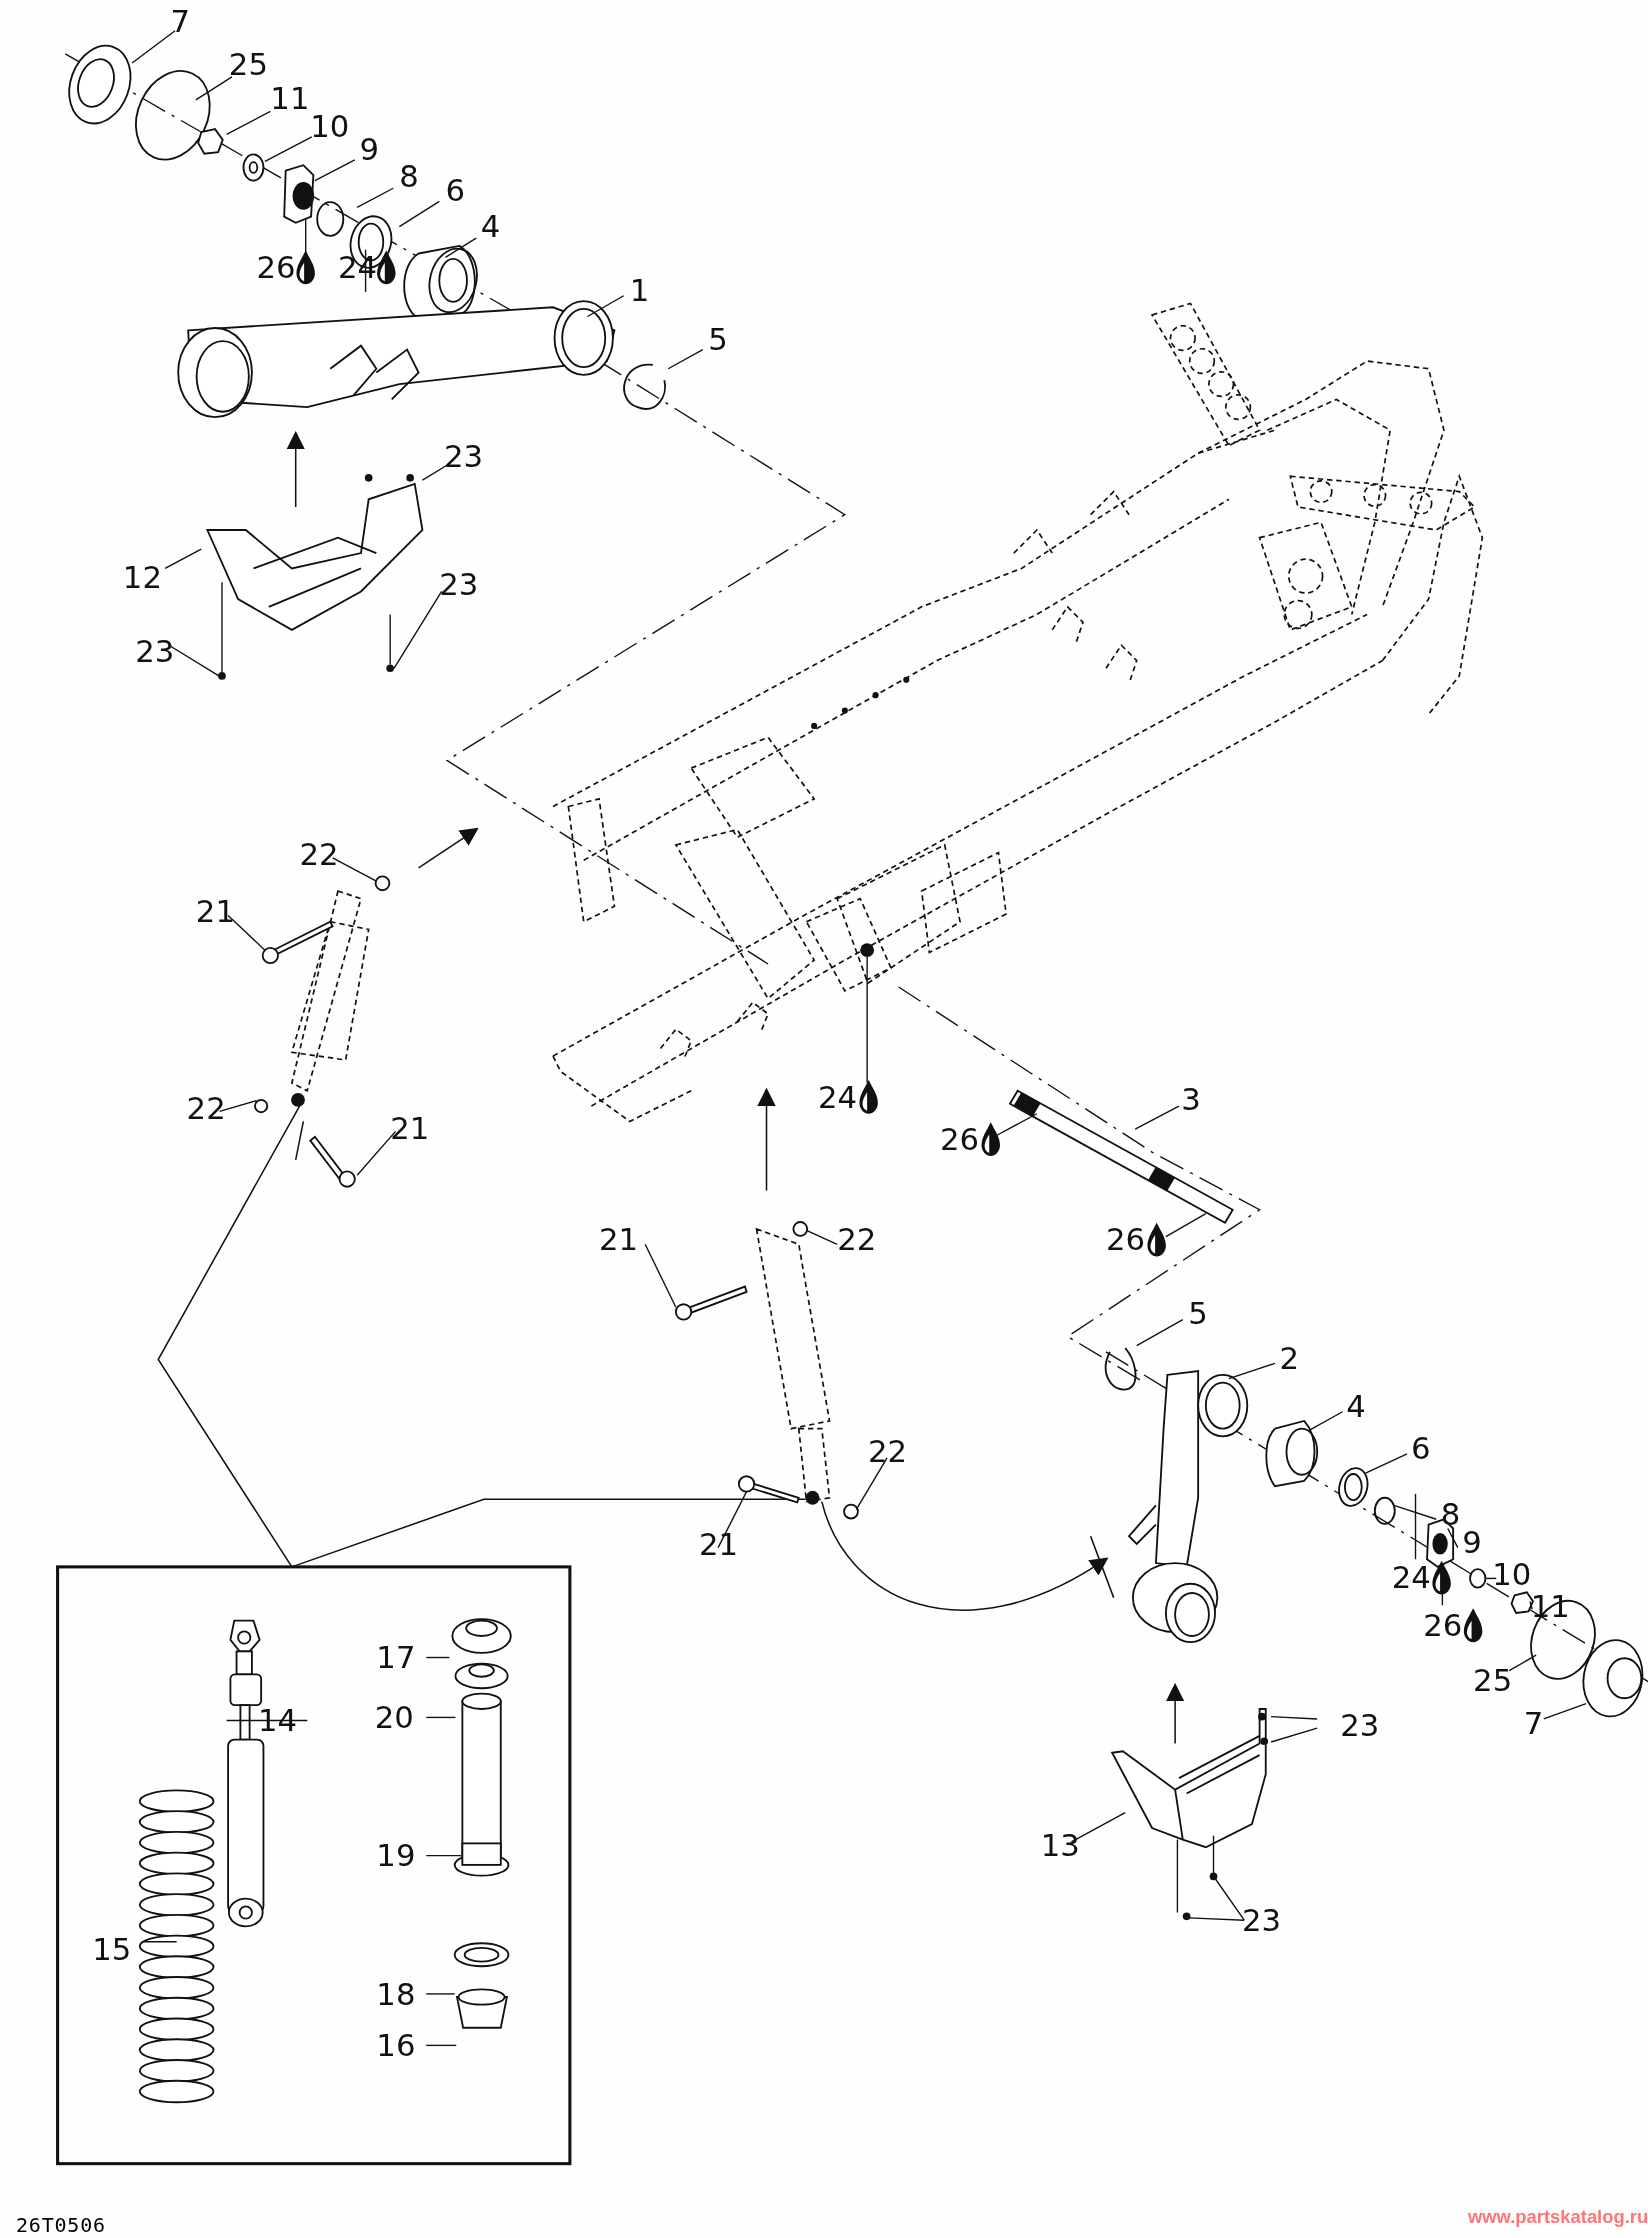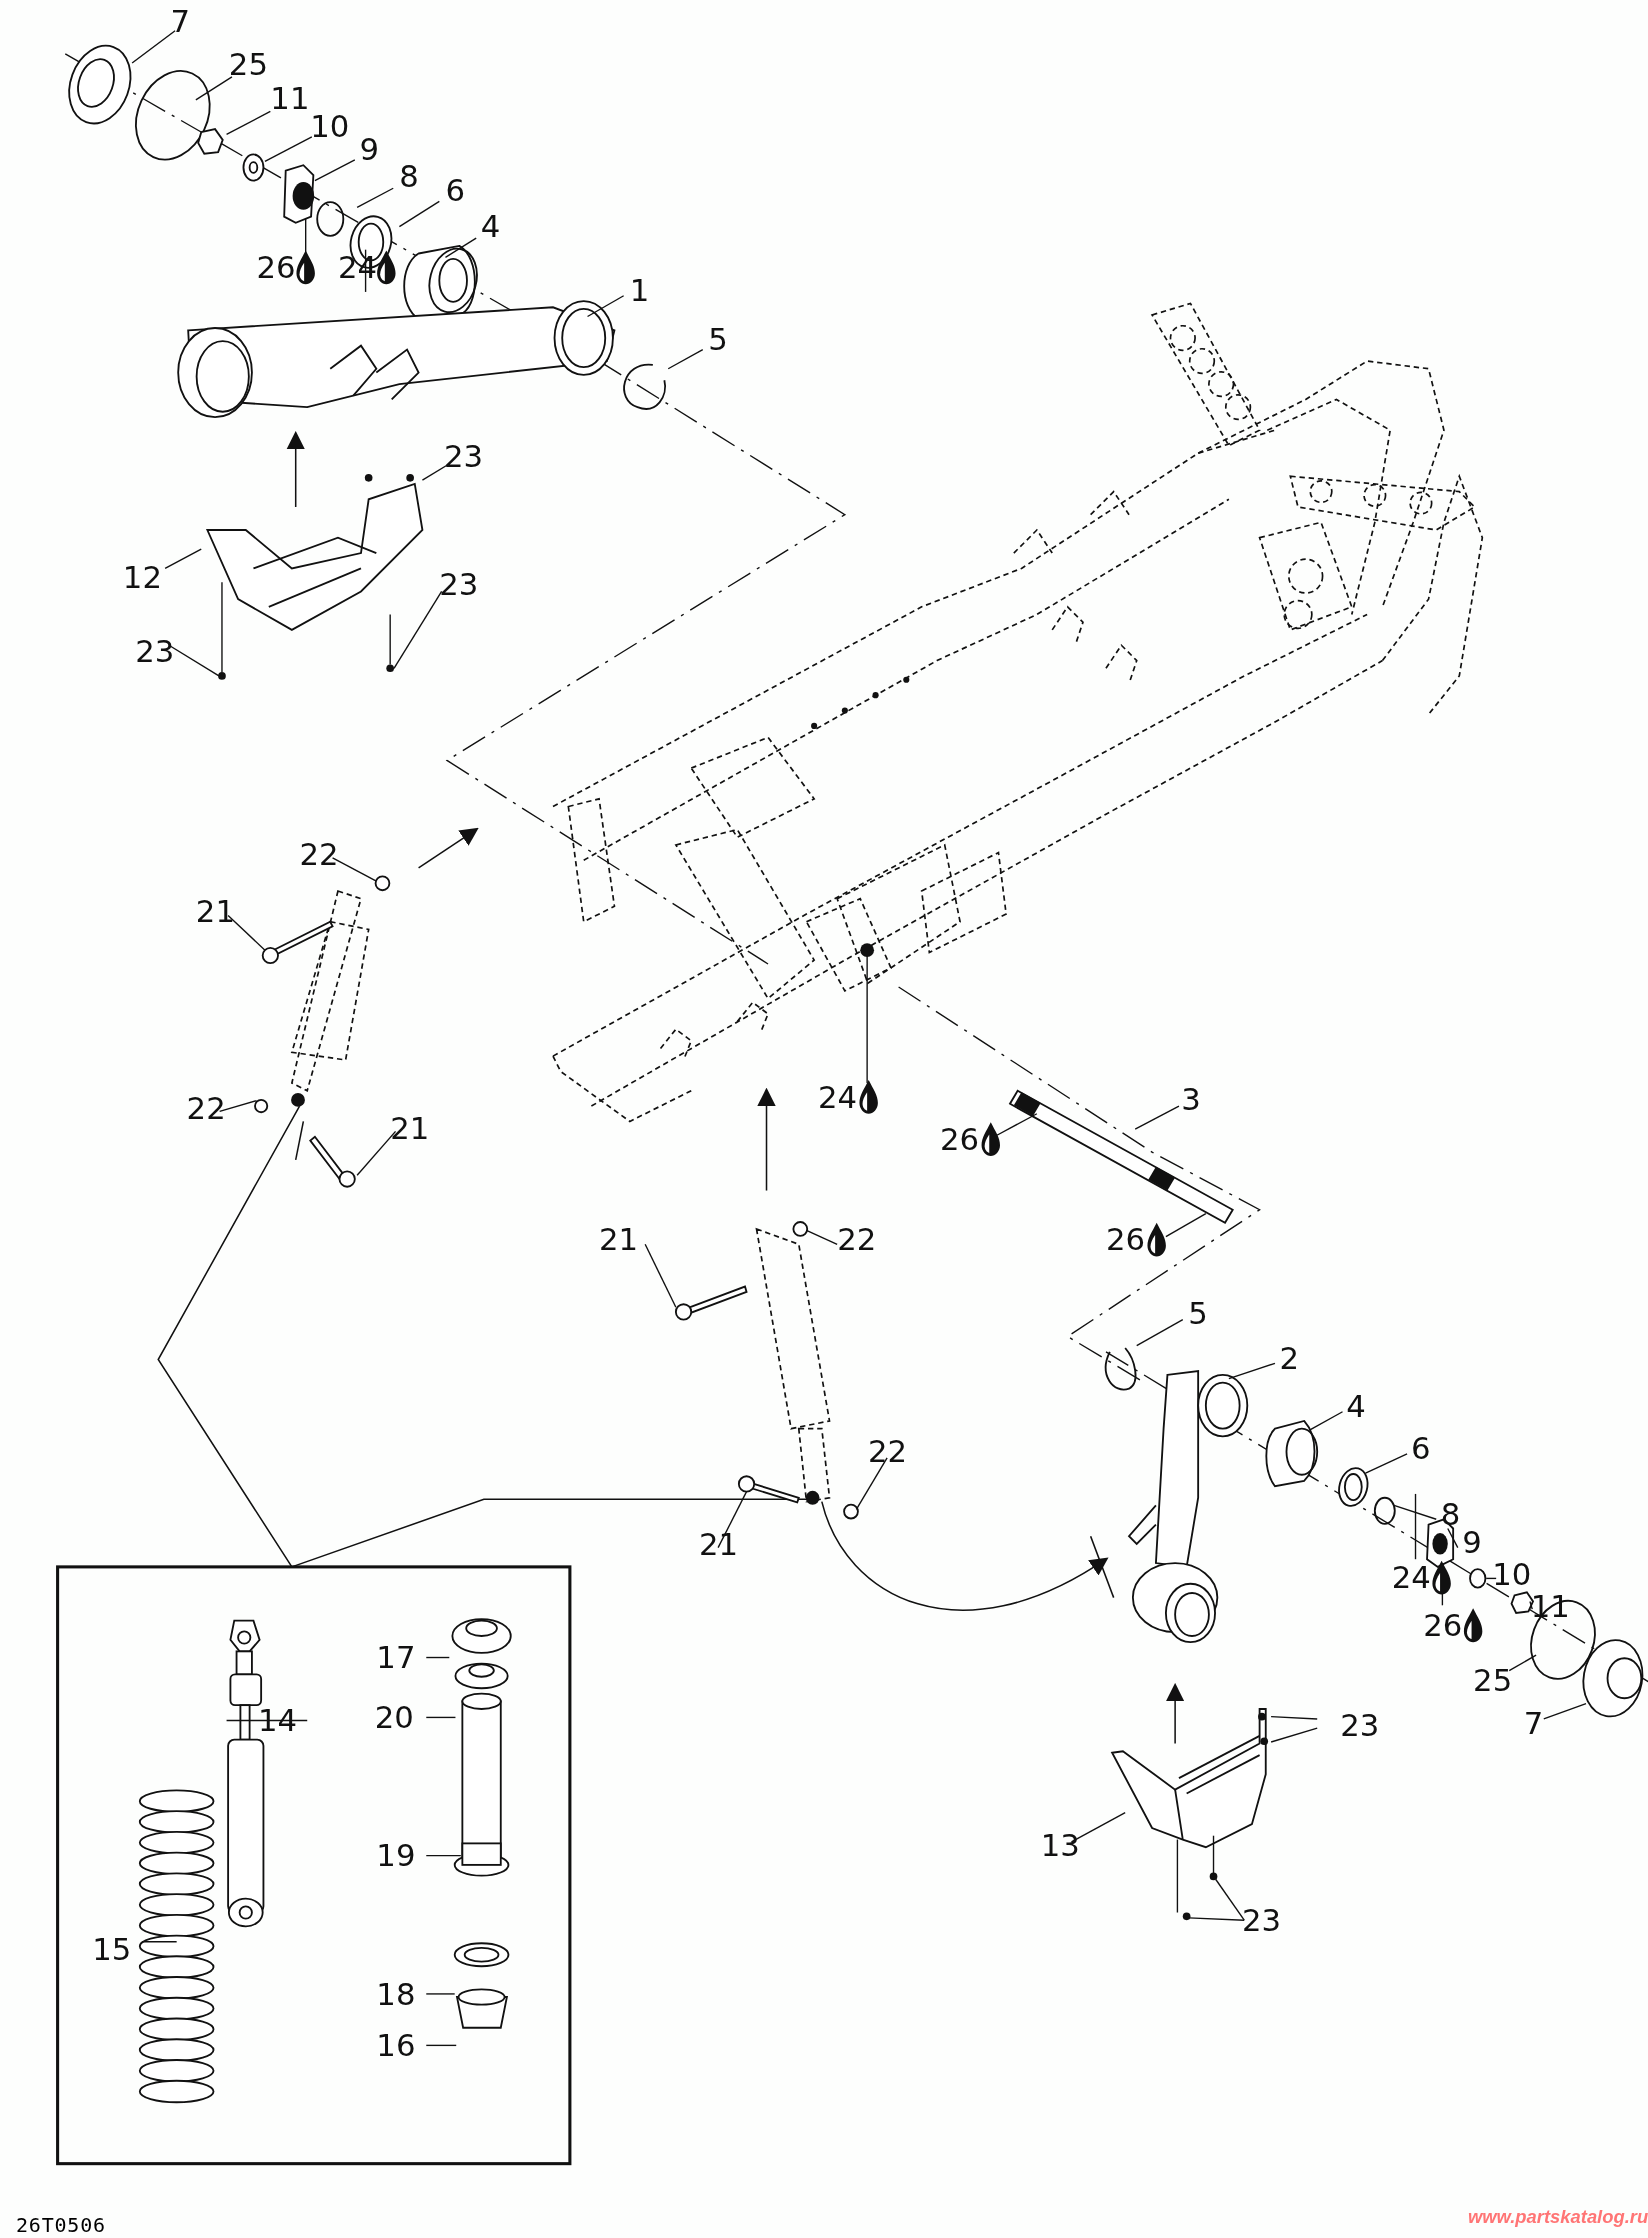--- a/index.html
+++ b/index.html
@@ -7,21 +7,21 @@
   svg#diagram{position:absolute;left:0;top:0;width:1649px;height:2239px;}
   .lbl{font-family:"DejaVu Sans","Liberation Sans",sans-serif;font-size:40px;fill:#111;}
   .part{fill:none;stroke:#111;stroke-width:2.4;}
   .partfill{fill:#fff;stroke:#111;stroke-width:2.4;}
   .frame{fill:none;stroke:#111;stroke-width:2.2;stroke-dasharray:7 5;}
   .leader{stroke:#111;stroke-width:1.8;fill:none;}
   .axis{stroke:#111;stroke-width:1.8;fill:none;stroke-dasharray:34 10 4 10;}
   .solidline{stroke:#111;stroke-width:2;fill:none;}
   .inset{fill:none;stroke:#111;stroke-width:4;}
   #figcode{position:absolute;left:16px;top:2213px;font-family:"DejaVu Sans Mono","Liberation Mono",monospace;font-size:20px;color:#000000;letter-spacing:0.8px;}
-  #watermark{position:absolute;left:1468px;top:2206px;font-family:"Liberation Sans",sans-serif;font-weight:bold;font-style:italic;font-size:18.4px;color:#ff7575;}
+  #watermark{position:absolute;left:1468px;top:2206px;font-family:"Liberation Sans",sans-serif;font-weight:bold;font-size:18.4px;color:#ff7575;}
 </style>
 </head>
 <body>
 
 <svg id="diagram" viewBox="0 0 2147 2915">
   <defs>
     <g id="dropshape">
       <path d="M0,-22 C6,-10 12,-2 12,8 C12,16 6,22 0,22 C-6,22 -12,16 -12,8 C-12,-2 -6,-10 0,-22 Z" fill="#111"></path>
       <path d="M-2,-6 C-6,0 -8,5 -8,9 C-8,14 -5,17 -2,18 Z" fill="#fff"></path>
     </g>

